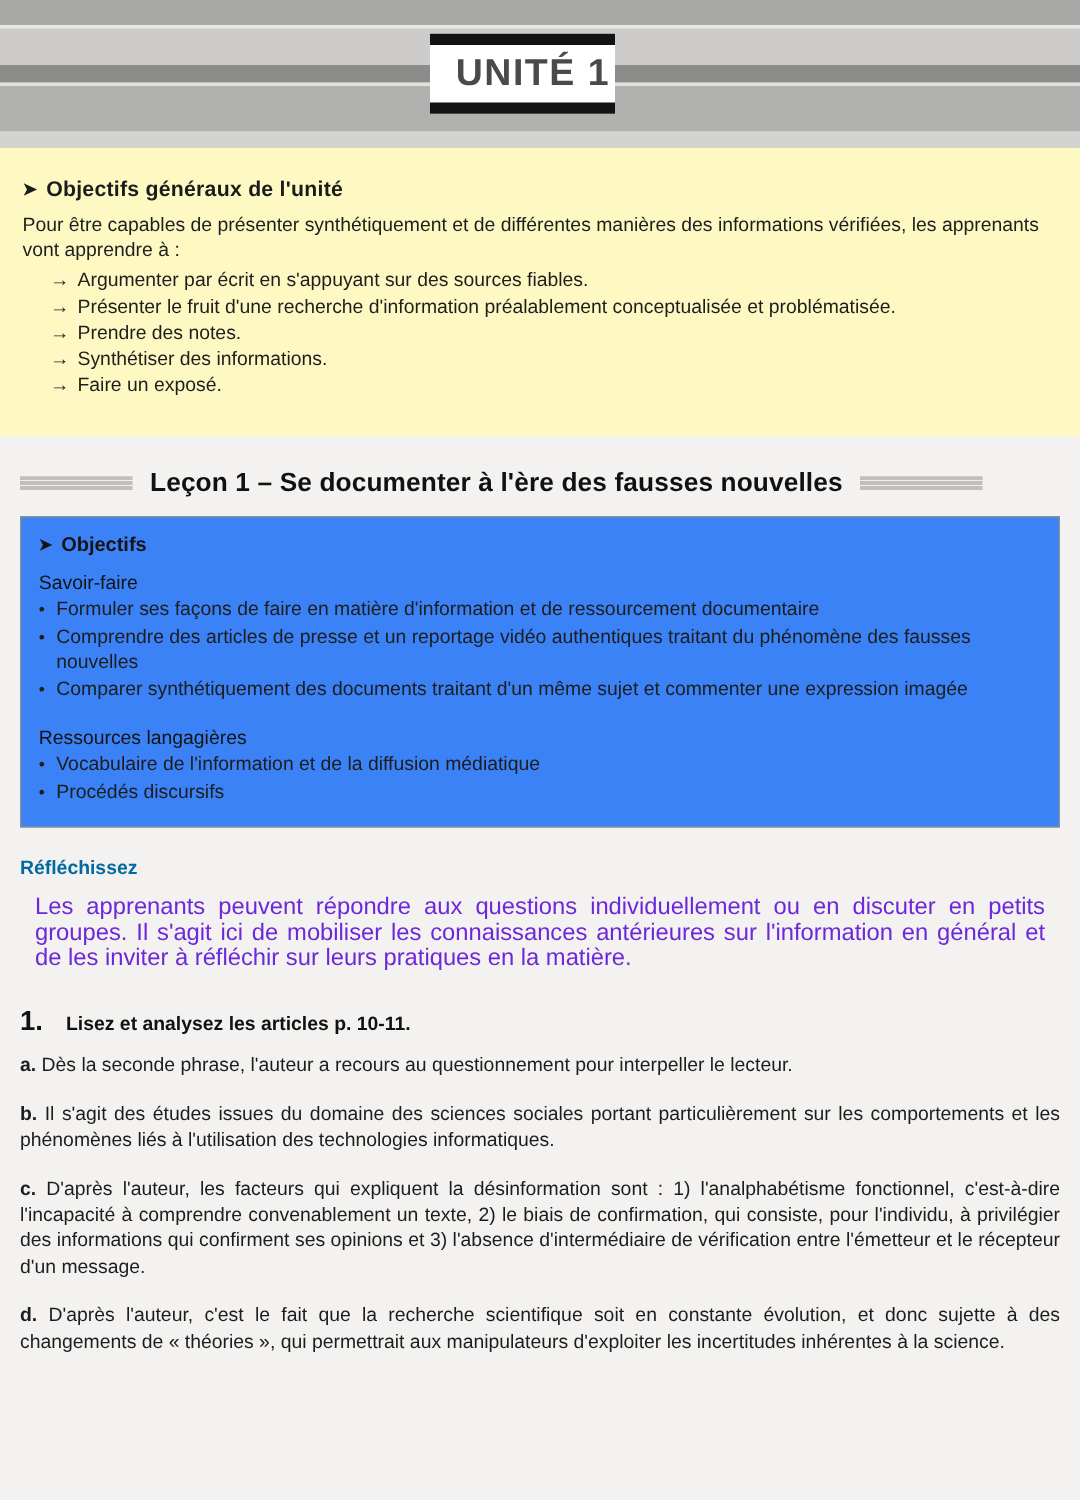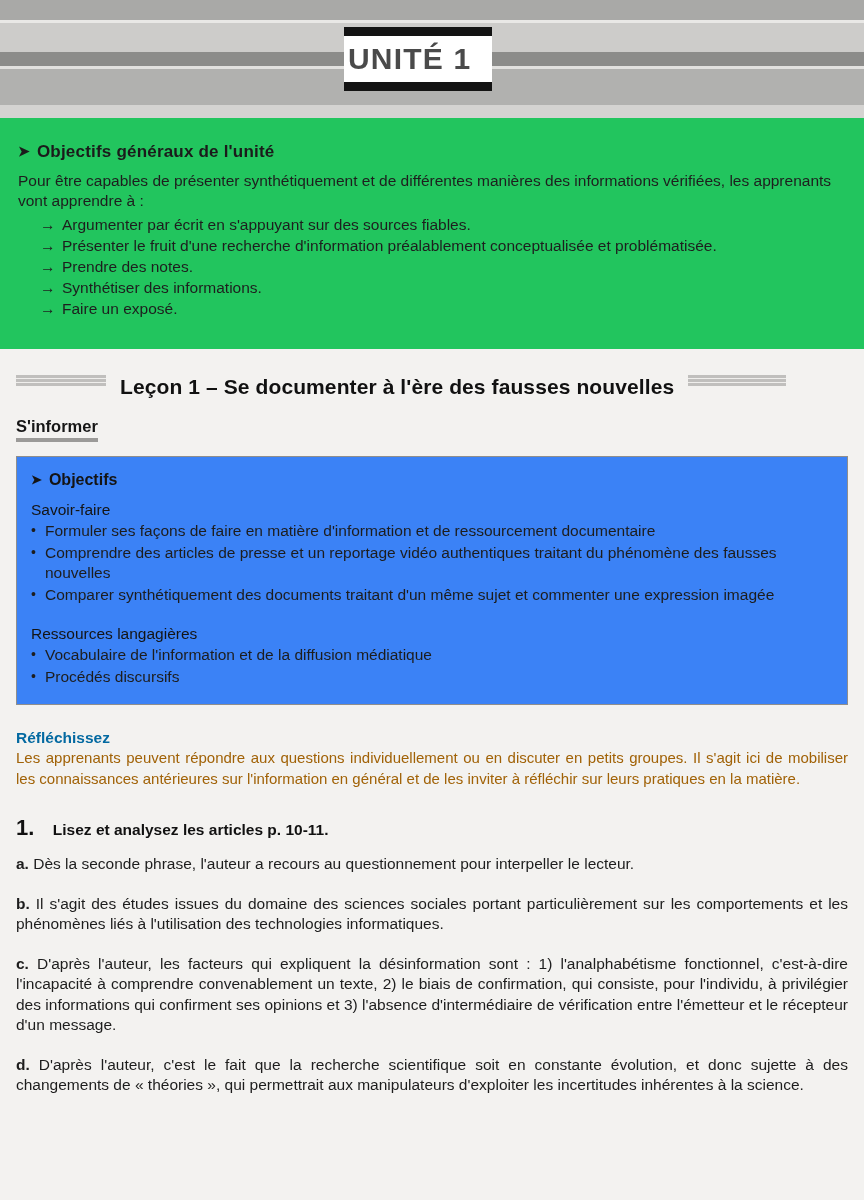--- a/index.html
+++ b/index.html
@@ -43,36 +43,36 @@
   .stripe-g { top: 105px; height: 13px; background: #d4d3d1; }
 
   .unite-badge {
     position: absolute;
     left: 344px;
     top: 27px;
     width: 148px;
     background: #ffffff;
     border-top: 9px solid #131313;
     border-bottom: 9px solid #131313;
-    text-align: left;
+    text-align: right;
     z-index: 5;
   }
   .unite-badge .unite-text {
     display: block;
     font-size: 30px;
     font-weight: bold;
     letter-spacing: 1.2px;
     color: #4a4a4a;
     line-height: 46px;
     padding: 0 4px;
   }
 
   
   .gen-panel {
-    background: #22c55e;
+    background: #fef9c3;
     padding: 24px 18px 30px 18px;
     min-height: 196px;
     box-sizing: border-box;
   }
   .gen-title {
     font-size: 17px;
     font-weight: bold;
     color: #1b1b1b;
     margin: 0 0 9px 0;
     letter-spacing: 0.2px;
@@ -103,21 +103,21 @@
   }
   .gen-list li .arrow {
     position: absolute;
     left: 0;
     top: 0;
   }
 
   
   .lesson-head {
     display: flex;
-    align-items: flex-start;
+    align-items: center;
     padding: 26px 16px 0 16px;
   }
   .rule {
     height: 12px;
     background:
       linear-gradient(to bottom,
         #c0bfbd 0px, #c0bfbd 3px,
         #efeeec 3px, #efeeec 4px,
         #c0bfbd 4px, #c0bfbd 7px,
         #efeeec 7px, #efeeec 8px,
@@ -193,24 +193,24 @@
 
   
   .section { padding: 0 16px; }
   .reflect-head {
     font-size: 15.5px;
     font-weight: bold;
     margin: 24px 0 1px 0;
     color: #0369a1;
   }
   .para {
-    font-size: 15px;
+    font-size: 19px;
     line-height: 20.5px;
-    margin: 0;
-    color: #a16207;
+    margin: 12px;
+    color: #6d28d9;
     text-align: justify;
   }
 
   
   .ex-head {
     margin: 26px 0 0 0;
     color: #111111;
   }
   .ex-num {
     font-size: 22px;
@@ -263,23 +263,20 @@
       <li><span class="arrow">→</span><span>Faire un exposé.</span></li>
     </ul>
   </div>
 
   <div class="lesson-head">
     <div class="rule rule-left"></div>
     <div class="lesson-title">Leçon 1 – Se documenter à l'ère des fausses nouvelles</div>
     <div class="rule rule-right"></div>
   </div>
 
-  <div class="sinformer-wrap">
-    <span class="sinformer">S'informer</span>
-  </div>
 
   <div class="obj-box">
     <div class="obj-box-title">
       <span class="tri">➤</span><span>Objectifs</span>
     </div>
 
     <div class="sub-head">Savoir-faire</div>
     <ul class="dot-list">
       <li><span class="bullet">•</span><span>Formuler ses façons de faire en matière d'information et de ressourcement documentaire</span></li>
       <li><span class="bullet">•</span><span>Comprendre des articles de presse et un reportage vidéo authentiques traitant du phénomène des fausses nouvelles</span></li>

